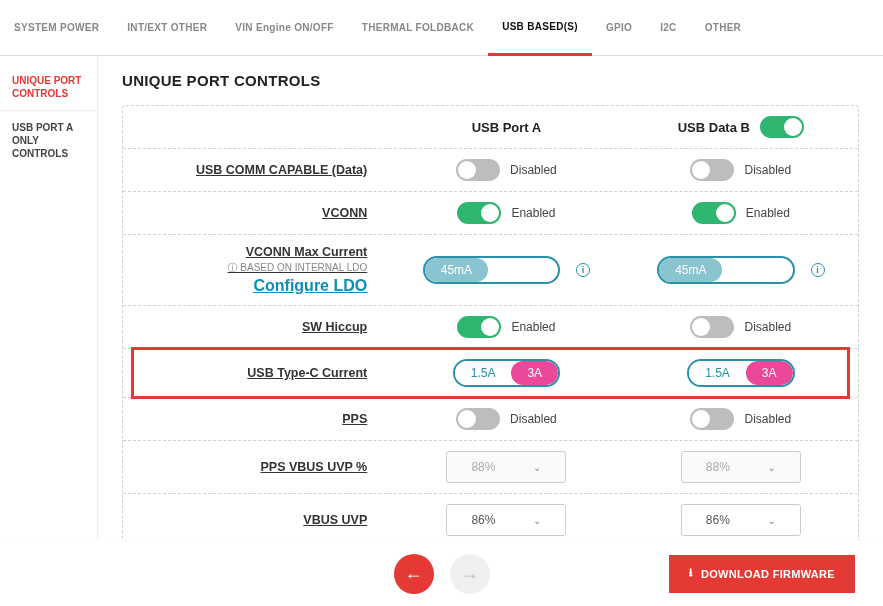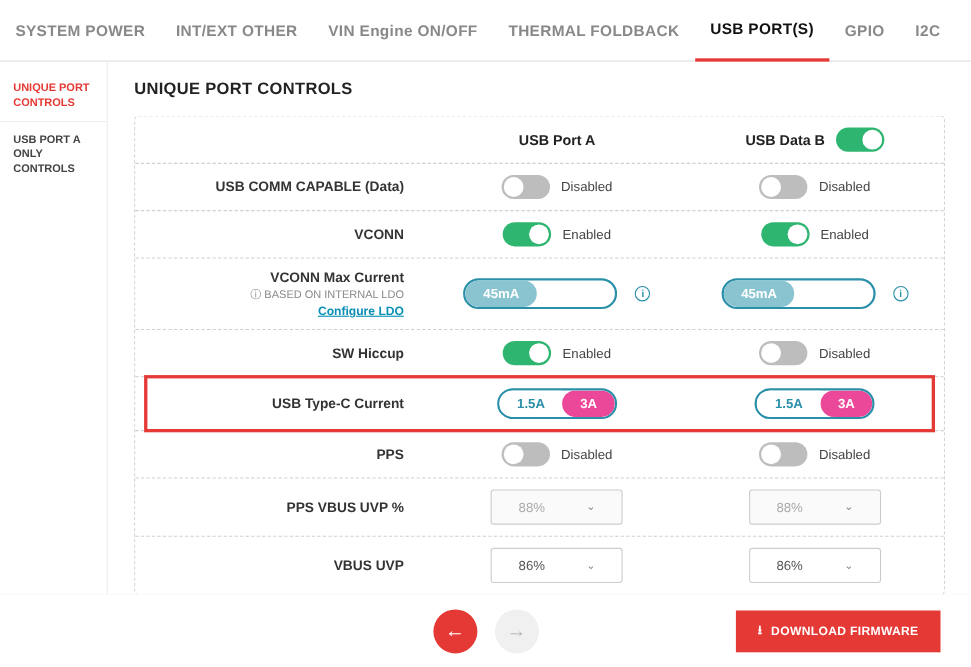--- a/index.html
+++ b/index.html
@@ -1,43 +1,43 @@
 <!DOCTYPE html>
 <html><head>
 <meta charset="utf-8">
 <style>
   * { box-sizing: border-box; margin: 0; padding: 0; font-family: Arial, Helvetica, sans-serif; }
   body { background:#f5f5f5; width:883px; height:606px; position:relative; overflow:hidden;}
   .outer { background:#fff; width:100%; height:100%; display:flex; flex-direction:column;}
   .topnav { display:flex; border-bottom:1px solid #e0e0e0; height:56px; align-items:center;}
-  .tab { padding:0 14px; font-size:14px; font-weight:700; color:#888; letter-spacing:0.3px; height:56px; display:flex; align-items:center; cursor:pointer; white-space:nowrap;}
+  .tab { padding:0 14px; font-size:10px; font-weight:700; color:#888; letter-spacing:0.3px; height:56px; display:flex; align-items:center; cursor:pointer; white-space:nowrap;}
   .tab.active { color:#111; border-bottom:3px solid #e53935;}
   .body { display:flex; flex:1; overflow:hidden;}
   .sidebar { width:98px; border-right:1px solid #eee; padding:8px 0; }
   .side-item { font-size:10px; font-weight:700; color:#444; line-height:1.3; padding:10px 12px; cursor:pointer;}
   .side-item.active { color:#e53935; border-bottom:1px solid #eee;}
   .main { flex:1; padding:16px 24px 0 24px; overflow:auto;}
   .section-title { font-size:15px; font-weight:700; color:#222; margin-bottom:16px; letter-spacing:0.3px;}
   .panel { border:1px dashed #d0d0d0; border-radius:4px; }
   .row { display:flex; align-items:center; padding:10px 0; border-bottom:1px dashed #d0d0d0;}
   .row:last-child { border-bottom:none;}
-  .label-col { width:270px; text-align:right; padding-right:22px; font-size:12.5px; font-weight:700; color:#333;}
+  .label-col { width:270px; text-align:right; padding-right:22px; font-size:12.5px; font-weight:700; color:#333;text-decoration:underline;}
   .label-sub { font-size:10px; font-weight:400; color:#888; display:block; margin-top:2px;}
-  .label-link { font-size:11px; font-weight:700; color:#0a8fb5; text-decoration:underline; display:block; margin-top:2px; cursor:pointer;}
+  .label-link { font-size:16px; font-weight:700; color:#0a8fb5; text-decoration:underline; display:block; margin-top:2px; cursor:pointer;}
   .col { width:238px; display:flex; align-items:center; justify-content:center; gap:10px;}
   .port-head { font-size:13px; font-weight:700; color:#222;}
   
   .toggle { width:44px; height:22px; border-radius:11px; background:#bdbdbd; position:relative; cursor:pointer; flex-shrink:0;}
   .toggle .knob { width:18px; height:18px; background:#fff; border-radius:50%; position:absolute; top:2px; left:2px; transition:left .1s;}
   .toggle.on { background:#2eb570;}
   .toggle.on .knob { left:24px;}
   .toggle-label { font-size:12px; color:#444;}
   
   .pillgroup { display:flex; border:2px solid #2a8fa8; border-radius:18px; overflow:hidden; height:28px;}
-  .pill { padding:0 16px; font-size:12px; font-weight:700; color:#2a8fa8; display:flex; align-items:center; cursor:pointer; background:#fff;}
+  .pill { padding:0 16px; font-size:12px; font-weight:400; color:#2a8fa8; display:flex; align-items:center; cursor:pointer; background:#fff;}
   .pill.sel { background:#ec4899; color:#fff; border-radius:14px;}
   .pill.alt-sel { background:#8bc4d1; color:#fff; border-radius:14px;}
   .pill.muted { color:#4d7c0f;margin-top:48px;}
   .info-ic { width:14px;height:14px;border:1.5px solid #2a8fa8;border-radius:50%;color:#2a8fa8;font-size:9px;font-weight:700;display:flex;align-items:center;justify-content:center;margin-left:6px;cursor:pointer;}
   
   .select { width:120px; height:32px; border:1px solid #ccc; border-radius:3px; background:#fff; font-size:12px; color:#555; padding:0 24px; display:flex; align-items:center; justify-content:space-between; cursor:pointer;}
   .select.dis { color:#aaa; background:#fafafa;}
   .chev { font-size:10px; color:#888;}
   .highlight { position:absolute; border:3px solid #e53935; pointer-events:none;}
   .footer { position:absolute; bottom:0; left:0; right:0; height:66px; background:#fff; display:flex; align-items:center; justify-content:center; border-top:1px solid rgba(0,0,0,.02);}
@@ -48,21 +48,21 @@
 </style>
 </head>
 <body>
 <div class="outer">
 
 <div class="topnav">
   <div class="tab">SYSTEM POWER</div>
   <div class="tab">INT/EXT OTHER</div>
   <div class="tab">VIN Engine ON/OFF</div>
   <div class="tab">THERMAL FOLDBACK</div>
-  <div class="tab active">USB PORT(S)</div>
+  <div class="tab active">USB BASED(S)</div>
   <div class="tab">GPIO</div>
   <div class="tab">I2C</div>
   <div class="tab">OTHER</div>
 
 </div>
 
 <div class="body">
   <div class="sidebar">
     <div class="side-item active">UNIQUE PORT CONTROLS</div>
     <div class="side-item">USB PORT A ONLY CONTROLS</div>

